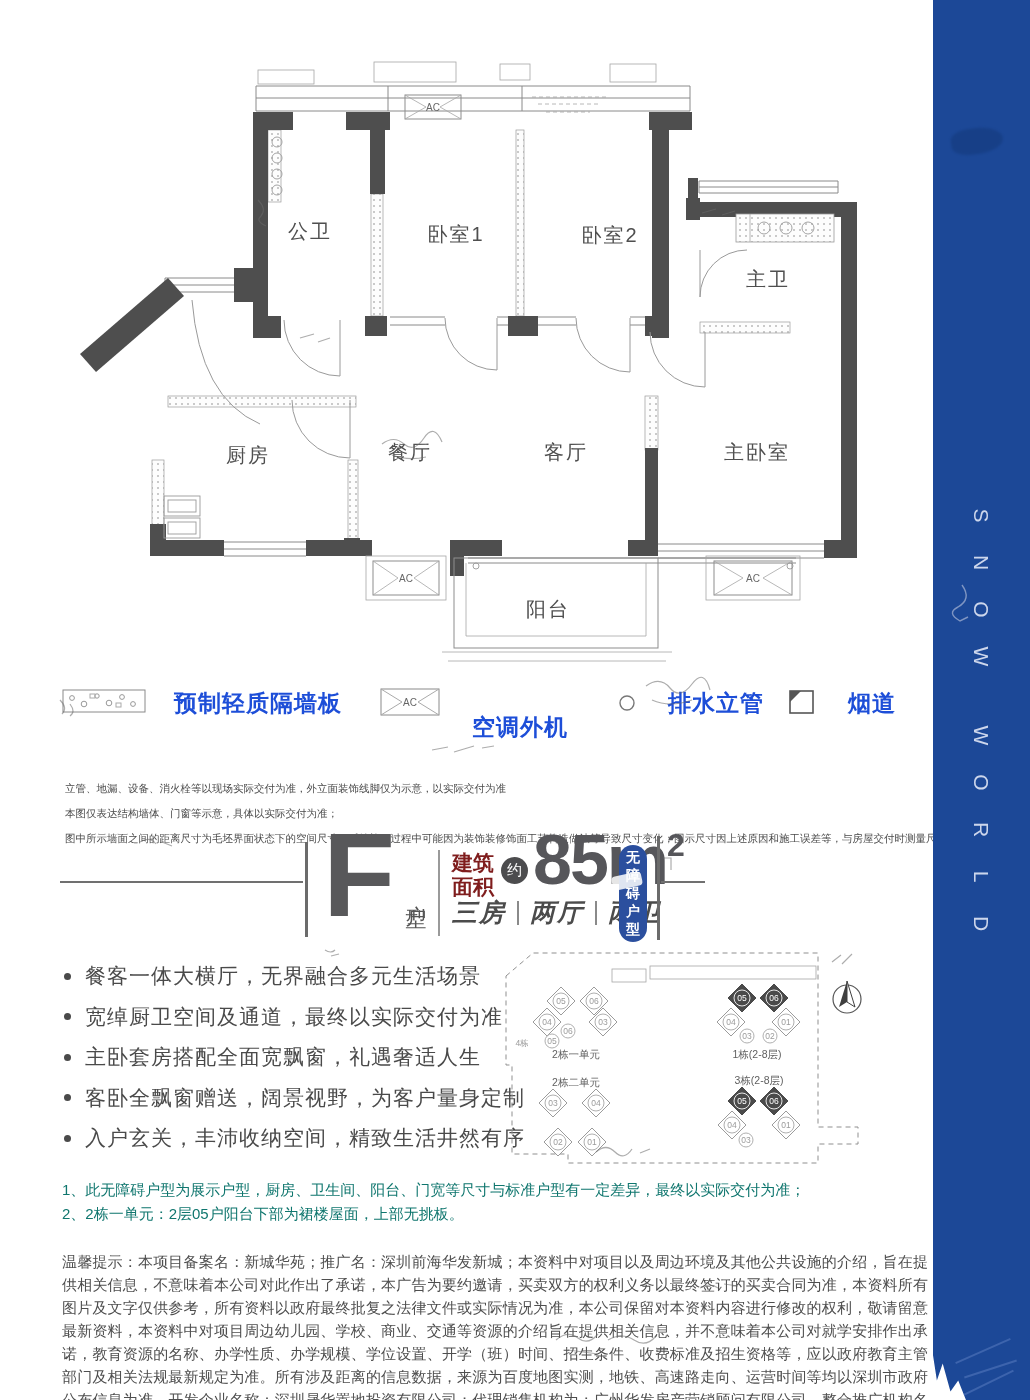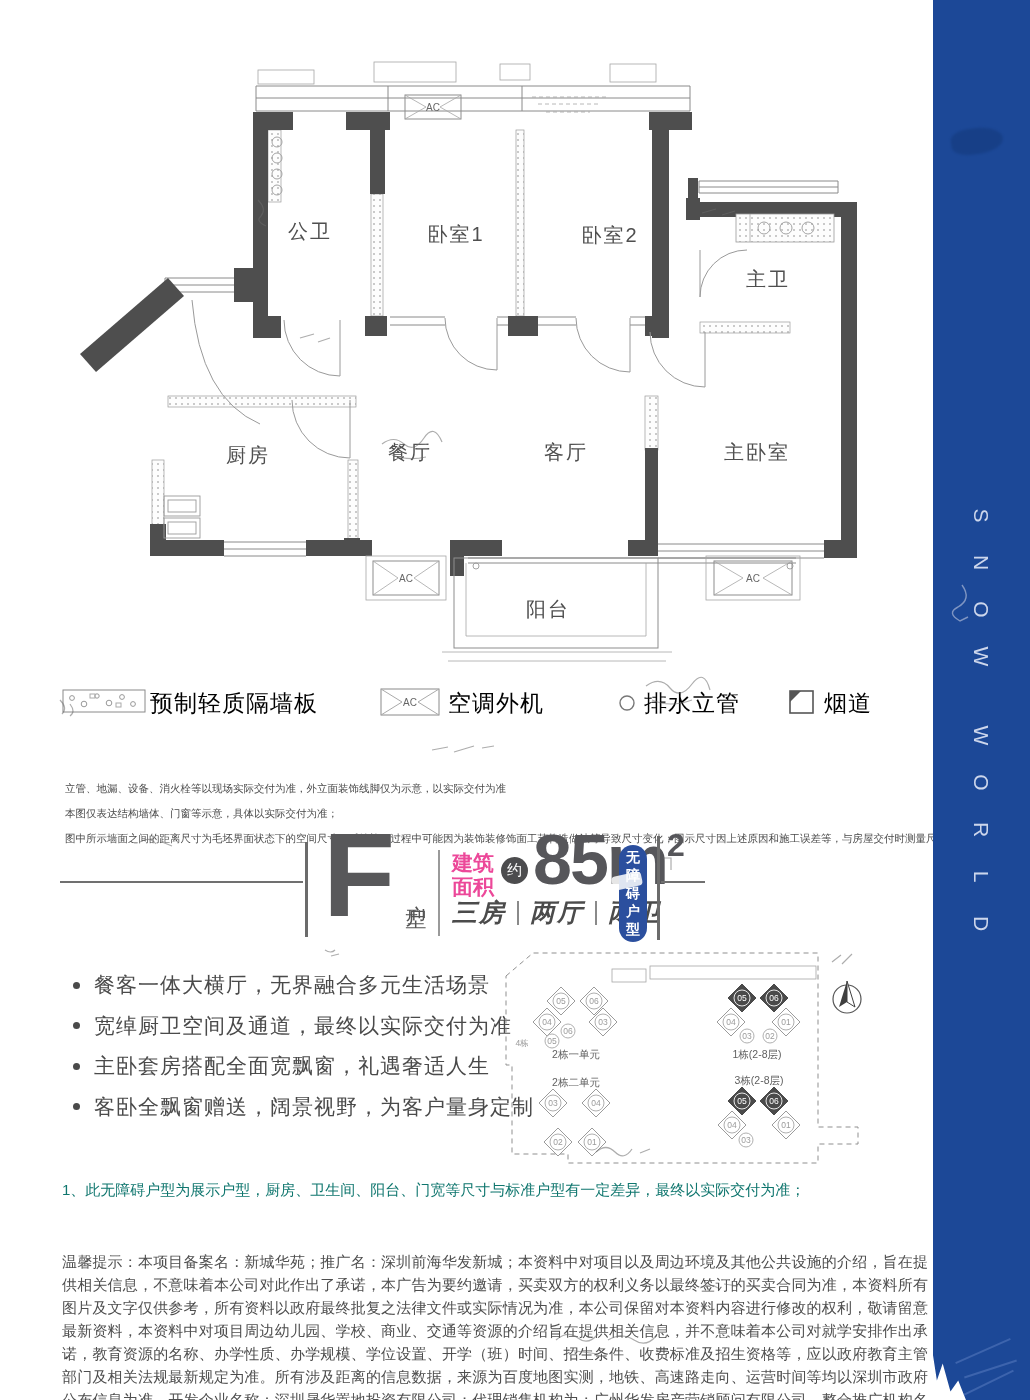--- a/index.html
+++ b/index.html
@@ -13,49 +13,49 @@
   .hatch{fill:url(#dots);stroke:#9a9a9a;stroke-width:.7;}
   .thin{fill:none;stroke:#8d8d8d;stroke-width:1;}
   .thin2{fill:none;stroke:#a6a6a6;stroke-width:.8;}
   .door{fill:none;stroke:#9a9a9a;stroke-width:1;}
   .winline{stroke:#8a8a8a;stroke-width:1;fill:none;}
   .rlabel{fill:#4f4f4f;font-size:20px;letter-spacing:2px;}
   .aclabel{fill:#666;font-size:10px;}
   .fixture{fill:none;stroke:#9a9a9a;stroke-width:.9;}
 
   
-  .legend-label{position:absolute;font-size:23px;font-weight:400;color:#000000;letter-spacing:1px;}
+  .legend-label{position:absolute;font-size:23px;font-weight:700;color:#1d4ed8;letter-spacing:1px;margin-left:24px;}
   .legend-icon{position:absolute;}
 
   
   .disc{position:absolute;left:65px;top:740px;font-size:10.5px;color:#4a4a4a;line-height:25px;white-space:nowrap;margin-top:36px;}
 
   
   .fblock{position:absolute;left:0;top:830px;width:930px;height:125px;}
   .hrule{position:absolute;background:#707070;height:2px;}
   .vtick{position:absolute;background:#6b6b6b;width:3px;}
   .bigF{position:absolute;left:323px;top:-14px;font-size:118px;line-height:118px;font-weight:700;color:#58585a;}
   .fsuffix{position:absolute;left:402px;top:58px;writing-mode:vertical-rl;font-size:21px;color:#555;letter-spacing:4px;}
   .vdiv{position:absolute;left:438px;top:20px;width:2px;height:86px;background:#9a9a9a;}
-  .areaword{position:absolute;left:452px;top:21px;font-size:21px;font-weight:700;color:#ec4899;line-height:24px;}
+  .areaword{position:absolute;left:452px;top:21px;font-size:21px;font-weight:700;color:#7f1d1d;line-height:24px;}
   .approx{position:absolute;left:501px;top:27px;width:27px;height:27px;border-radius:50%;background:#4c4c4e;
           color:#fff;font-size:15px;display:flex;align-items:center;justify-content:center;}
   .area{position:absolute;left:533px;top:-10px;font-size:70px;font-weight:600;color:#56565a;letter-spacing:-2px;}
   .area sup{font-size:32px;vertical-align:28px;letter-spacing:0;}
   .layoutrow{position:absolute;left:452px;top:66px;display:flex;align-items:center;
              font-size:25px;font-weight:600;color:#4b4b4b;letter-spacing:2px;font-style:italic;}
   .layoutrow .sep{width:2px;height:24px;background:#8a8a8a;margin:0 11px;}
   .badge{position:absolute;left:619px;top:15px;width:28px;height:97px;background:#2b4f9e;border-radius:14px;
          display:flex;flex-direction:column;align-items:center;justify-content:center;gap:1px;}
   .badge span{color:#fff;font-size:14px;font-weight:700;line-height:17px;}
   .badge-scratch{position:absolute;left:612px;top:44px;width:30px;height:14px;background:#fff;opacity:.85;
                  transform:rotate(-12deg);border-radius:4px;}
 
   
-  .features{position:absolute;left:64px;top:956px;margin:9px;padding:0;list-style:none;}
+  .features{position:absolute;left:64px;top:956px;margin:0;padding:0;list-style:none;}
   .features li{height:40.5px;display:flex;align-items:center;font-size:21px;color:#4a4a4a;letter-spacing:1px;}
   .features li .dot{width:7px;height:7px;border-radius:50%;background:#4a4a4a;margin-right:14px;flex:0 0 auto;}
 
   
   .siteplan{position:absolute;left:490px;top:945px;}
   .sp-bound{fill:none;stroke:#8f8f8f;stroke-width:1;stroke-dasharray:5 4;}
   .sp-diamond{fill:#ffffff;stroke:#9b9b9b;stroke-width:1;}
   .sp-diamond.dark{fill:#4a4a4a;stroke:#4a4a4a;}
   .sp-circ{fill:none;stroke:#b0b0b0;stroke-width:1;}
   .sp-circ.dark{stroke:#e8e8e8;}
@@ -241,21 +241,21 @@
     <rect x="54" y="15" width="5" height="4" fill="none" stroke="#aaa"></rect>
     <rect x="28" y="6" width="5" height="4" fill="none" stroke="#aaa"></rect>
   </svg>
   <div class="legend-label" style="left:150px;top:688px;">预制轻质隔墙板</div>
 
   <svg class="legend-icon" style="left:380px;top:688px;" width="60" height="28" viewBox="0 0 60 28">
     <rect x="1" y="1" width="58" height="26" fill="#fff" stroke="#8a8a8a"></rect>
     <path d="M1,1 L22,14 M1,27 L22,14 M59,1 L38,14 M59,27 L38,14" stroke="#aaa" fill="none"></path>
     <text x="30" y="18" text-anchor="middle" font-size="10" fill="#666">AC</text>
   </svg>
-  <div class="legend-label" style="left:448px;top:688px;">空调外机</div>
+  <div class="legend-label" style="left:448px;top:712px;">空调外机</div>
 
   <svg class="legend-icon" style="left:618px;top:694px;" width="18" height="18" viewBox="0 0 18 18">
     <circle cx="9" cy="9" r="7" fill="#fff" stroke="#777" stroke-width="1.4"></circle>
   </svg>
   <div class="legend-label" style="left:644px;top:688px;">排水立管</div>
 
   <svg class="legend-icon" style="left:788px;top:688px;" width="28" height="28" viewBox="0 0 28 28">
     <rect x="2" y="3" width="23" height="22" fill="#fff" stroke="#555" stroke-width="1.6"></rect>
     <polygon points="2,3 13,3 2,14" fill="#555"></polygon>
   </svg>
@@ -308,20 +308,24 @@
         <span>宽绰厨卫空间及通道，最终以实际交付为准</span>
       </li>
     <li>
         <span class="dot"></span>
         <span>主卧套房搭配全面宽飘窗，礼遇奢适人生</span>
       </li>
     <li>
         <span class="dot"></span>
         <span>客卧全飘窗赠送，阔景视野，为客户量身定制</span>
       </li>
+    <li>
+        <span class="dot"></span>
+        <span>入户玄关，丰沛收纳空间，精致生活井然有序</span>
+      </li>
   </ul>
 
   <svg class="siteplan" width="420" height="230" viewBox="490 945 420 230">
     <path class="sp-bound" d="M506,976 L533,953 L818,953 L818,1127 L858,1127 L858,1144 L818,1144 L818,1163 L568,1163 L568,1154 L512,1154 L512,1065 L506,1065 Z"></path>
     <rect class="thin2" x="612" y="969" width="34" height="13" stroke="#9a9a9a" fill="none"></rect>
     <rect class="thin2" x="650" y="966" width="166" height="13" stroke="#9a9a9a" fill="none"></rect>
 
     <g>
       <polygon class="sp-diamond" points="561,987 575,1001 561,1015 547,1001"></polygon>
         <circle class="sp-circ" cx="561" cy="1001" r="8"></circle>
@@ -402,20 +406,21 @@
       <circle cx="847" cy="999" r="14" fill="none" stroke="#555" stroke-width="1.2"></circle>
       <polygon points="847,981 839,1007 847,1002" fill="#3f3f3f"></polygon>
       <polygon points="847,981 855,1007 847,1002" fill="#ffffff" stroke="#3f3f3f" stroke-width="1"></polygon>
       <path class="scr" d="M832,962 l9,-7 m1,9 l10,-10"></path>
     </g>
     <path class="scr" d="M596,1152 q10,-9 19,0 t17,-3 m8,4 l10,-4"></path>
   </svg>
 
   <div class="notes">
     <div>1、此无障碍户型为展示户型，厨房、卫生间、阳台、门宽等尺寸与标准户型有一定差异，最终以实际交付为准；</div>
+    <div>2、2栋一单元：2层05户阳台下部为裙楼屋面，上部无挑板。</div>
   </div>
 
   <div class="fineprint">温馨提示：本项目备案名：新城华苑；推广名：深圳前海华发新城；本资料中对项目以及周边环境及其他公共设施的介绍，旨在提供相关信息，不意味着本公司对此作出了承诺，本广告为要约邀请，买卖双方的权利义务以最终签订的买卖合同为准，本资料所有图片及文字仅供参考，所有资料以政府最终批复之法律文件或实际情况为准，本公司保留对本资料内容进行修改的权利，敬请留意最新资料，本资料中对项目周边幼儿园、学校、商业、交通等资源的介绍旨在提供相关信息，并不意味着本公司对就学安排作出承诺，教育资源的名称、办学性质、办学规模、学位设置、开学（班）时间、招生条件、收费标准及招生资格等，应以政府教育主管部门及相关法规最新规定为准。所有涉及距离的信息数据，来源为百度地图实测，地铁、高速路走向、运营时间等均以深圳市政府公布信息为准。开发企业名称：深圳晟华置地投资有限公司；代理销售机构为：广州华发房产营销顾问有限公司、整合推广机构名称：睿意高攀。制作时间：2024年2月。</div>
 
   <div class="bluebar">
     <div class="blob"></div>
     <div class="vletters">
       <span>S</span>
       <span>N</span>
       <span>O</span>

